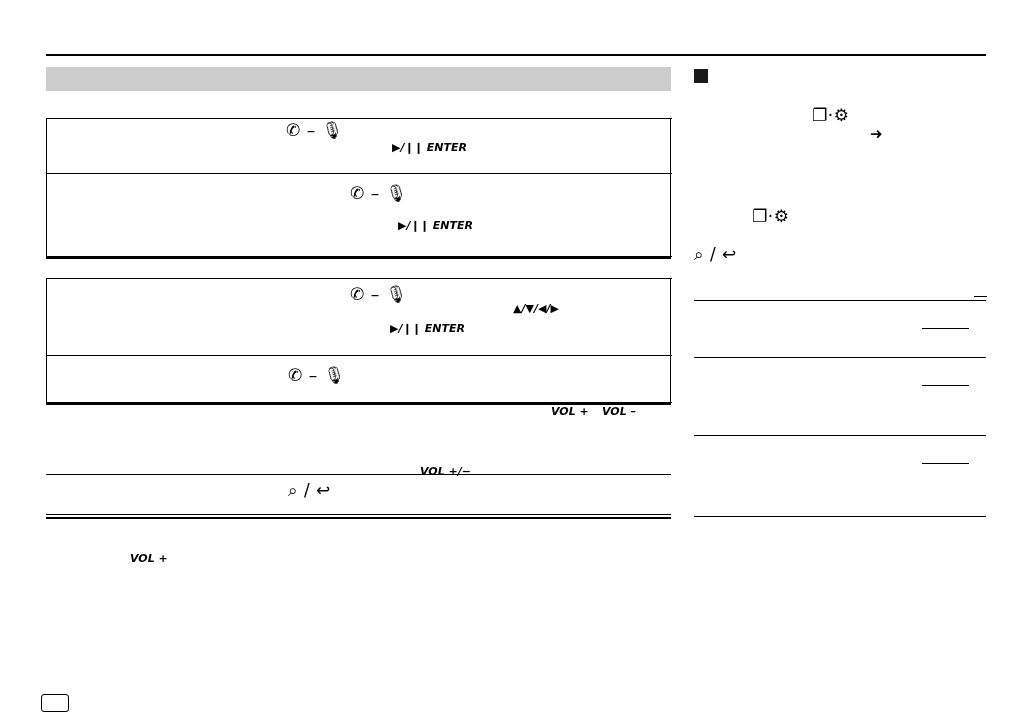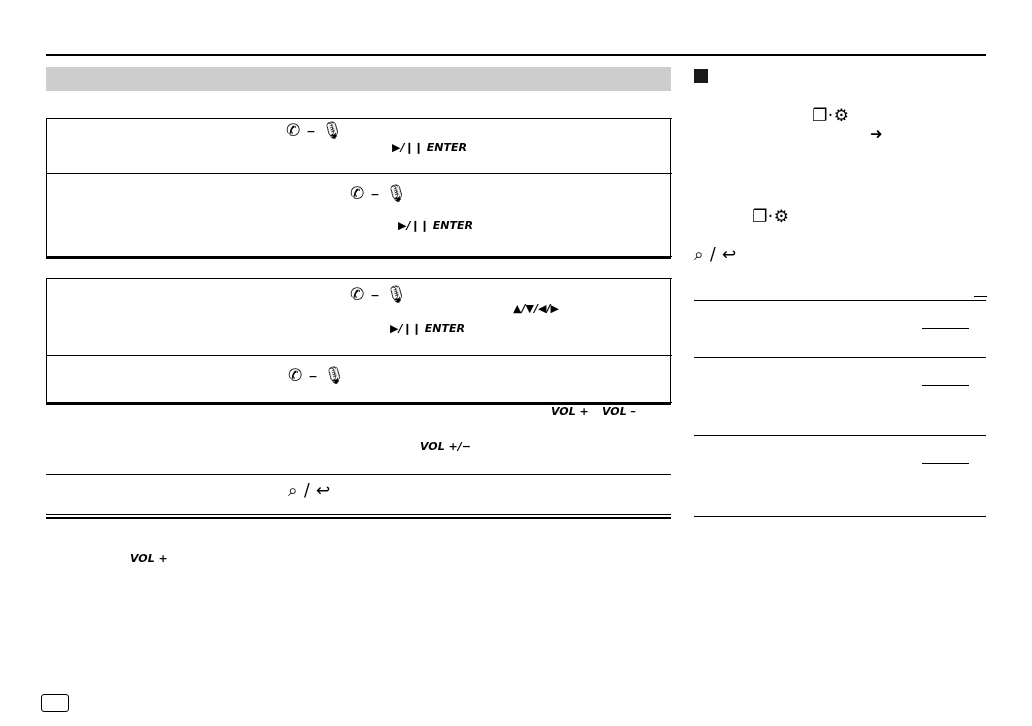--- a/index.html
+++ b/index.html
@@ -149,21 +149,21 @@
   <span class="glyph" style="left:350px;top:286px;">✆ – 🎙</span>
   <span class="key" style="left:513px;top:303px;">▲/▼/◀/▶</span>
   <span class="key" style="left:390px;top:323px;">▶/❙❙ ENTER</span>
 
   <span class="glyph" style="left:288px;top:367px;">✆ – 🎙</span>
 
   <div class="rule thick" style="left:46px;top:402px;width:625px;"></div>
 
   <span class="key" style="left:551px;top:406px;">VOL +</span>
   <span class="key" style="left:602px;top:406px;">VOL –</span>
-  <span class="key" style="left:420px;top:441px;">VOL +/−</span>
+  <span class="key" style="left:420px;top:466px;">VOL +/−</span>
 
   <div class="rule thin" style="left:46px;top:474px;width:625px;"></div>
   <span class="glyph" style="left:288px;top:482px;">⌕ / ↩</span>
   <div class="rule thin" style="left:46px;top:514px;width:625px;"></div>
   <div class="rule med" style="left:46px;top:517px;width:625px;"></div>
 
   <span class="key" style="left:130px;top:553px;">VOL +</span>
 
   <div class="black-square"></div>
 

